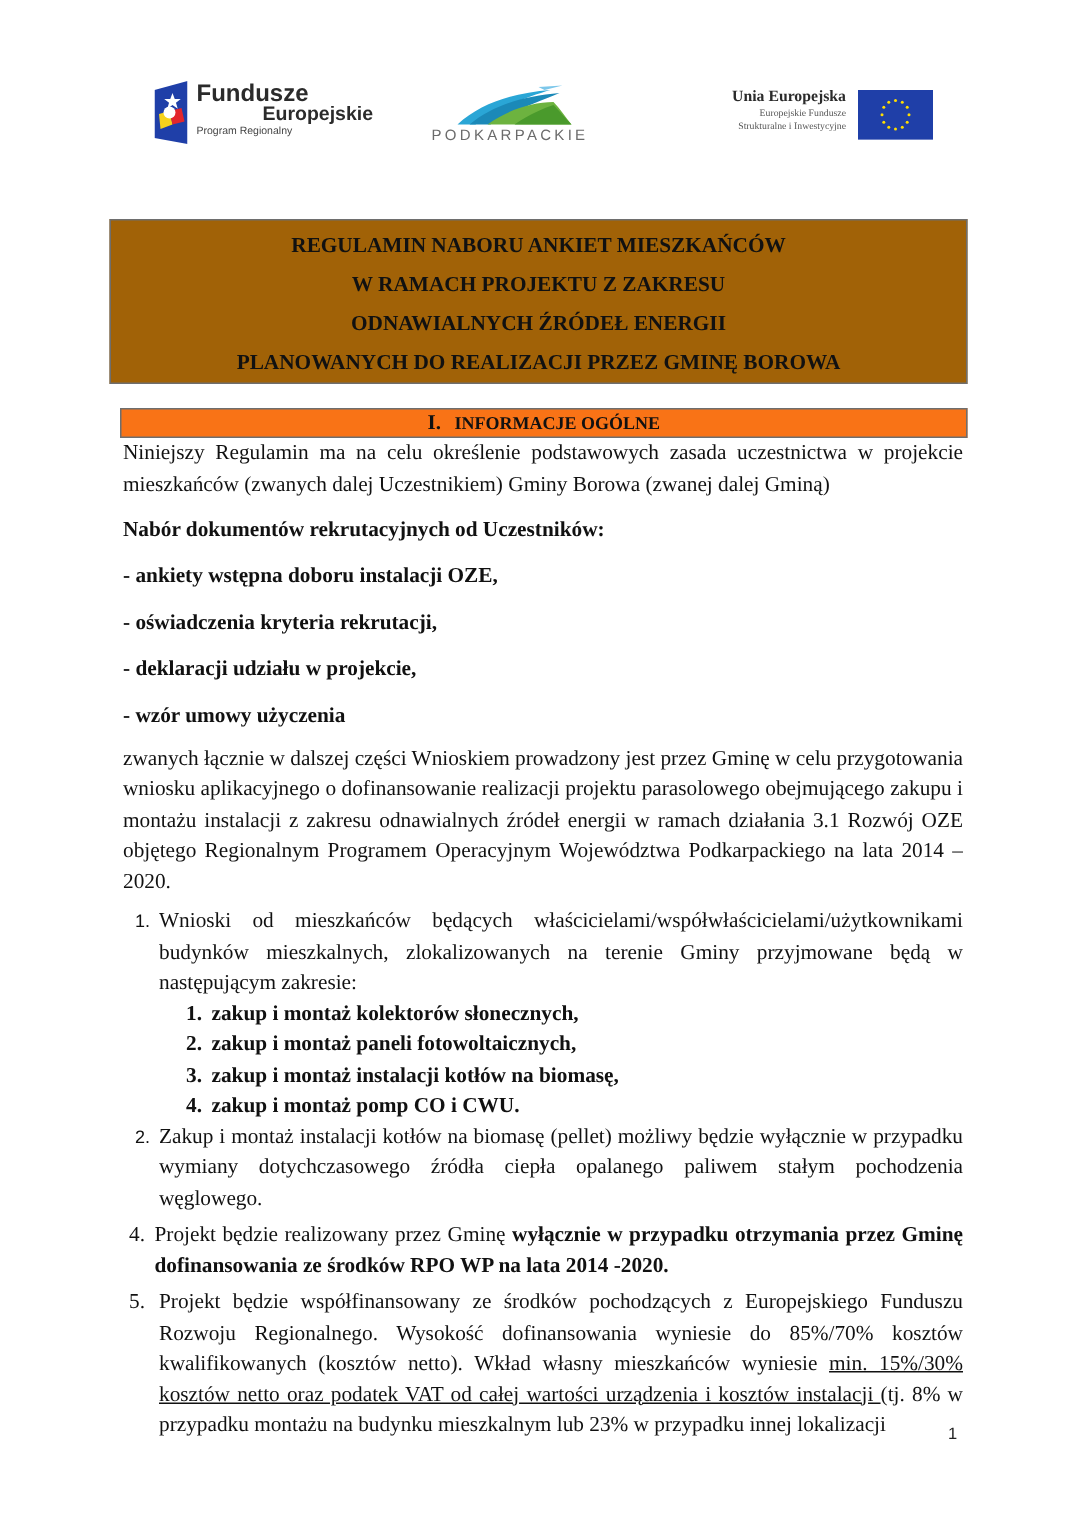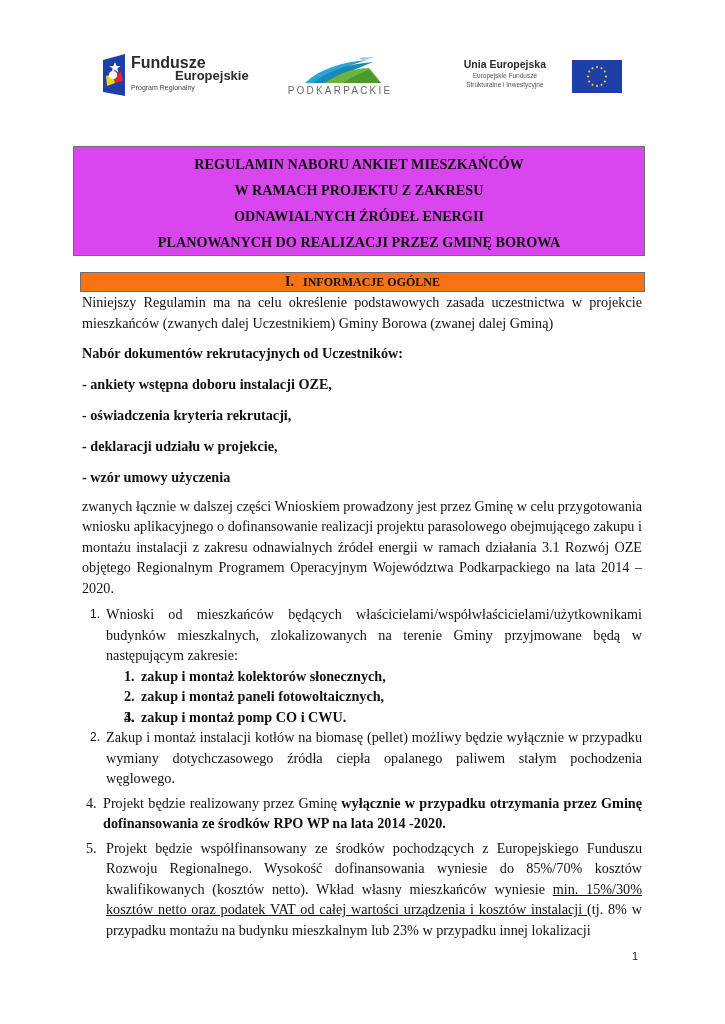--- a/index.html
+++ b/index.html
@@ -15,29 +15,29 @@
   .fe-t2 { font-size: 13px; font-weight: bold; line-height: 13px; display: block; padding-left: 44px; }
   .fe-t3 { font-size: 7px; line-height: 11px; display: block; color: #444; }
 
   .logo-pk { position: absolute; left: 285px; top: 4px; width: 110px; height: 42px; }
   .pk-wave { position: absolute; left: 18px; top: 0; width: 80px; height: 28px; }
   .pk-text { position: absolute; left: 0; top: 29px; width: 110px; text-align: center;
              font-family: "Liberation Sans", "DejaVu Sans", sans-serif; font-size: 10px;
              letter-spacing: 2.2px; color: #6b6b6b; }
 
   .logo-ue { position: absolute; left: 470px; top: 6px; width: 152px; height: 38px; }
-  .ue-text { position: absolute; right: 76px; top: 0; text-align: center;
-             font-family: Liberation Sans, sans-serif; color: #2b2b2b; white-space: nowrap; }
+  .ue-text { position: absolute; right: 58px; top: 0; text-align: right;
+             font-family: Liberation Serif, serif; color: #2b2b2b; white-space: nowrap; }
   .ue-t1 { font-size: 10.5px; font-weight: bold; line-height: 13px; display: block; }
   .ue-t2 { font-size: 6.5px; line-height: 9px; display: block; color: #555; }
   .ue-flag { position: absolute; right: 0; top: 2px; width: 50px; height: 33px; background: #1f3fa8; }
 
   
   .title-box { position: absolute; left: 73px; top: 146px; width: 572px; height: 110px;
-               background: #d946ef; border: 1px solid #6e6e6e; box-sizing: border-box;
+               background: #a16207; border: 1px solid #6e6e6e; box-sizing: border-box;
                text-align: center; font-weight: bold; font-size: 14.2px; }
   .title-line { display: block; line-height: 26px; }
   .title-box .title-line:first-child { margin-top: 4px; }
 
   
   .section-box { position: absolute; left: 80px; top: 272px; width: 565px; height: 20px;
                  background: #f97316; border: 1px solid #6e6e6e; box-sizing: border-box;
                  text-align: center; font-weight: bold; font-size: 12px; line-height: 18px; }
   .section-num { font-size: 14px; margin-right: 9px; }
 
@@ -155,20 +155,21 @@
       <div class="sub-li">
         <span class="sub-marker">1.</span>
         <span>zakup i montaż kolektorów słonecznych,</span>
       </div>
       <div class="sub-li">
         <span class="sub-marker">2.</span>
         <span>zakup i montaż paneli fotowoltaicznych,</span>
       </div>
       <div class="sub-li">
         <span class="sub-marker">3.</span>
+        <span>zakup i montaż instalacji kotłów na biomasę,</span>
       </div>
       <div class="sub-li">
         <span class="sub-marker">4.</span>
         <span>zakup i montaż pomp CO i CWU.</span>
       </div>
     </div>
 
     <div class="li">
       <span class="li-marker marker-sans">2.</span>
       <span>Zakup i montaż instalacji kotłów na biomasę (pellet) możliwy będzie wyłącznie w przypadku wymiany dotychczasowego źródła ciepła opalanego paliwem stałym pochodzenia węglowego.</span>

